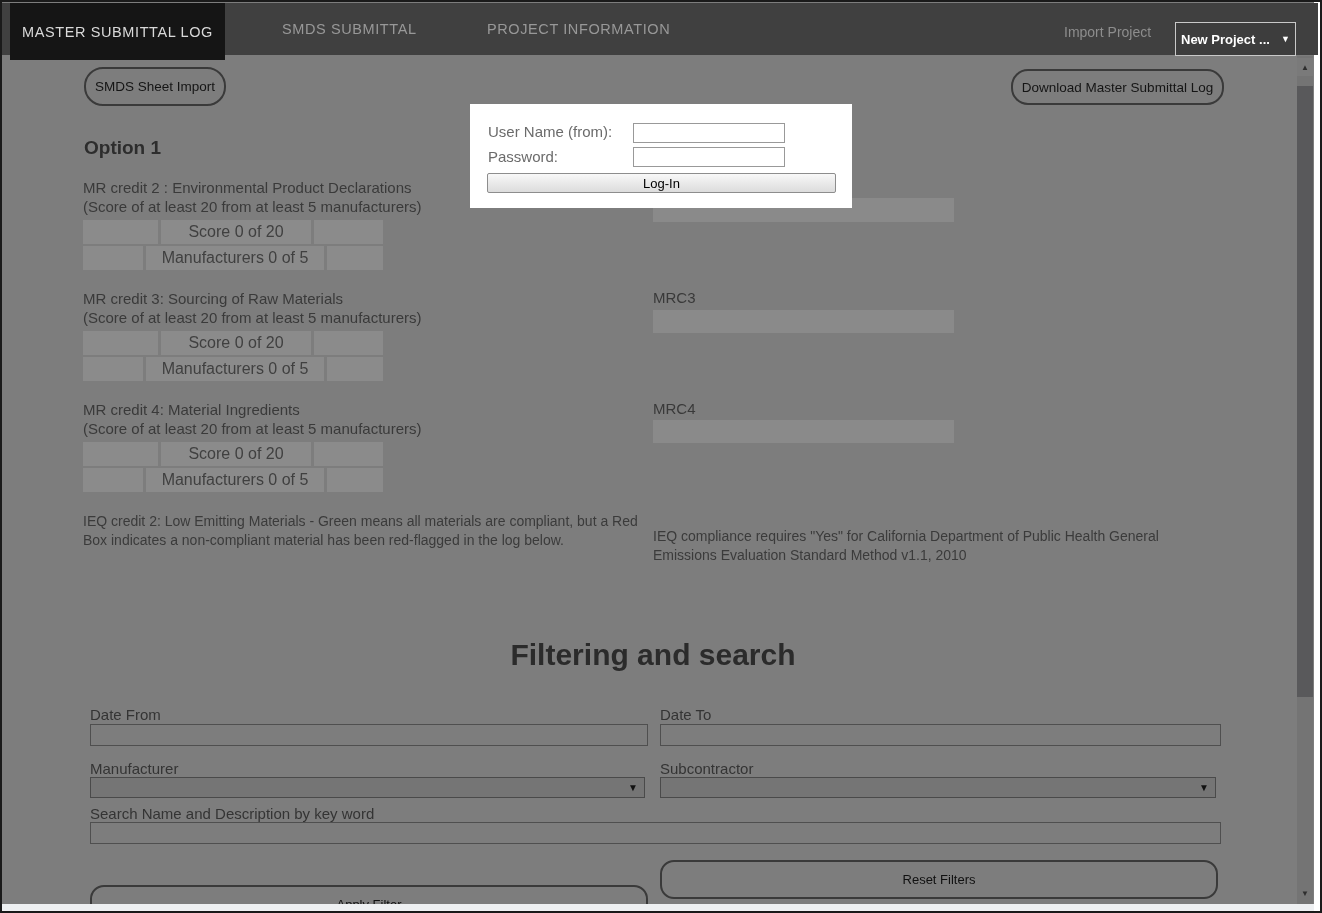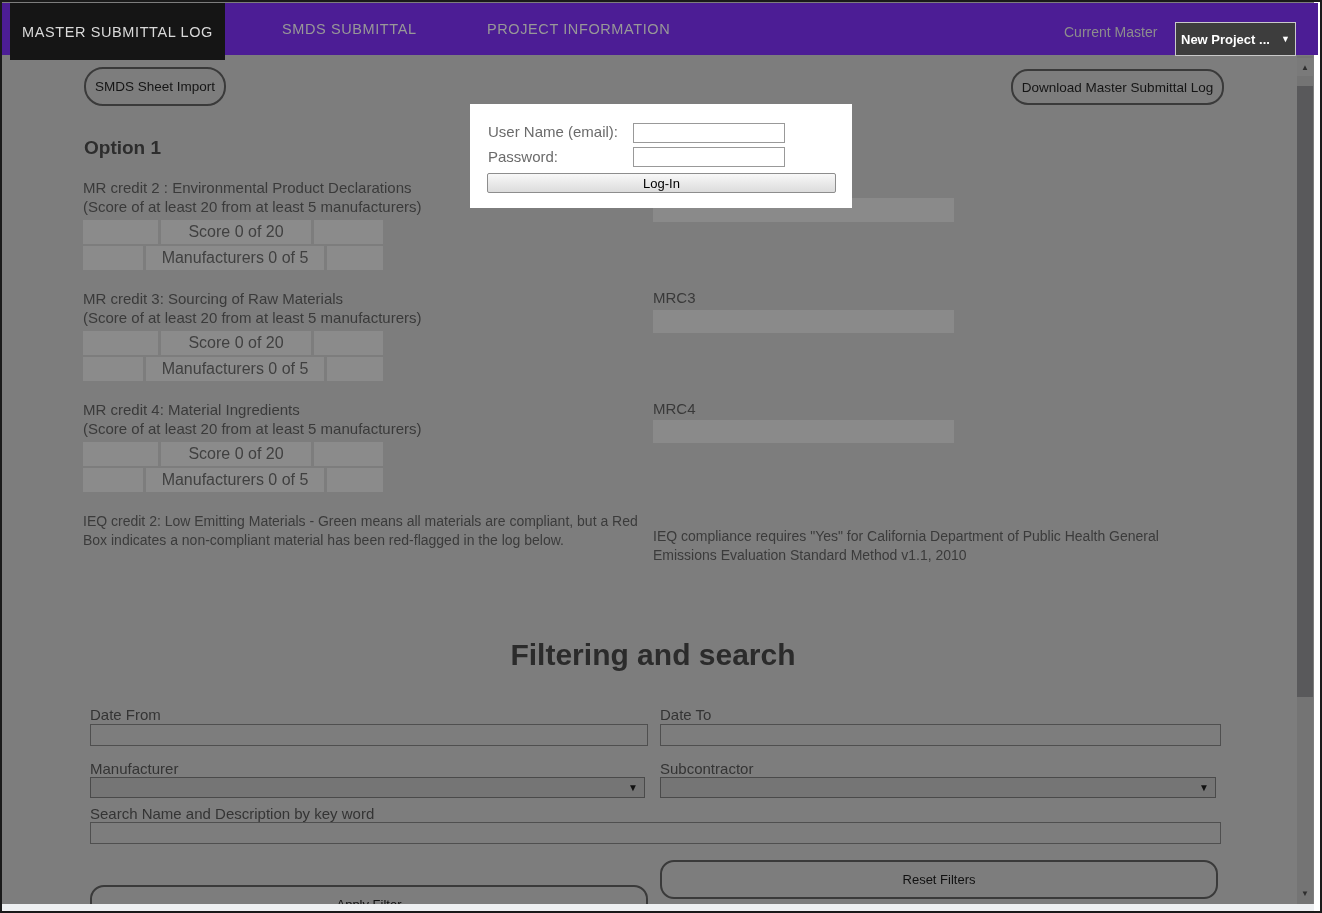--- a/index.html
+++ b/index.html
@@ -8,21 +8,21 @@
   #app {
     position:relative; width:1322px; height:913px;
     background:#7d7d7d; overflow:hidden;
     font-family:"Liberation Sans", sans-serif;
   }
   .frame { position:absolute; inset:0; border:2px solid #1a1a1a; pointer-events:none; z-index:60; }
   .edge-right { position:absolute; left:1314px; top:2px; width:6px; height:909px; background:#ffffff; z-index:4; }
   .edge-bottom { position:absolute; left:2px; top:904px; width:1312px; height:7px; background:#eef0f2; z-index:4; }
 
   
-  .topbar { position:absolute; left:2px; top:3px; width:1316px; height:52px; background:#4c1d95; z-index:5; }
+  .topbar { position:absolute; left:2px; top:3px; width:1316px; height:52px; background:#404040; z-index:5; }
   .tab-active {
     position:absolute; left:8px; top:0; width:215px; height:57px;
     background:#151515; color:#d9d9d9; display:flex; align-items:center; justify-content:center;
     font-size:14.5px; letter-spacing:0.6px; cursor:default;
   }
   .tab-inactive {
     position:absolute; top:0; height:52px; display:flex; align-items:center;
     color:#989898; font-size:14.5px; letter-spacing:0.6px;
   }
   .tab-smds { left:280px; }
@@ -119,21 +119,21 @@
   <div class="topbar">
     <div class="tab-active">
       <span>MASTER SUBMITTAL LOG</span>
     </div>
     <div class="tab-inactive tab-project">
       <span>PROJECT INFORMATION</span>
     </div>
     <div class="tab-inactive tab-smds">
       <span>SMDS SUBMITTAL</span>
     </div>
-    <div class="current-project-label">Current Master</div>
+    <div class="current-project-label">Import Project</div>
     <div class="project-select">
       <span class="sel-text">New Project ...</span>
       <span class="chev">▼</span>
     </div>
   </div>
 
   <button class="pill-btn btn-import">SMDS Sheet Import</button>
   <button class="pill-btn btn-download">Download Master Submittal Log</button>
 
   <div class="option-heading">Option 1</div>
@@ -197,21 +197,21 @@
       <div class="cell" style="width:56px;"></div>
     </div>
   </div>
   <div class="mrc-label" style="top:400px;">MRC4</div>
   <div class="mrc-box" style="top:420px; height:23px;"></div>
 
   <div class="ieq-text ieq-left"> IEQ credit 2: Low Emitting Materials - Green means all materials are compliant, but a Red Box indicates a non-compliant material has been red-flagged in the log below.</div>
   <div class="ieq-text ieq-right">IEQ compliance requires "Yes" for California Department of Public Health General Emissions Evaluation Standard Method v1.1, 2010</div>
 
   <div class="login-box">
-    <div class="login-label" style="top:19px;">User Name (email):</div>
+    <div class="login-label" style="top:19px;">User Name (from):</div>
     <input class="login-input" style="top: 19px;" value="">
     <div class="login-label" style="top:44px;">Password:</div>
     <input class="login-input" style="top: 43px;" type="password" value="">
     <button class="login-btn">Log-In</button>
   </div>
 
   <div class="filter-heading">Filtering and search</div>
 
   <div class="f-label" style="left:90px; top:706px;">Date From</div>
   <input class="f-input" style="left: 90px; top: 724px; width: 558px;">

